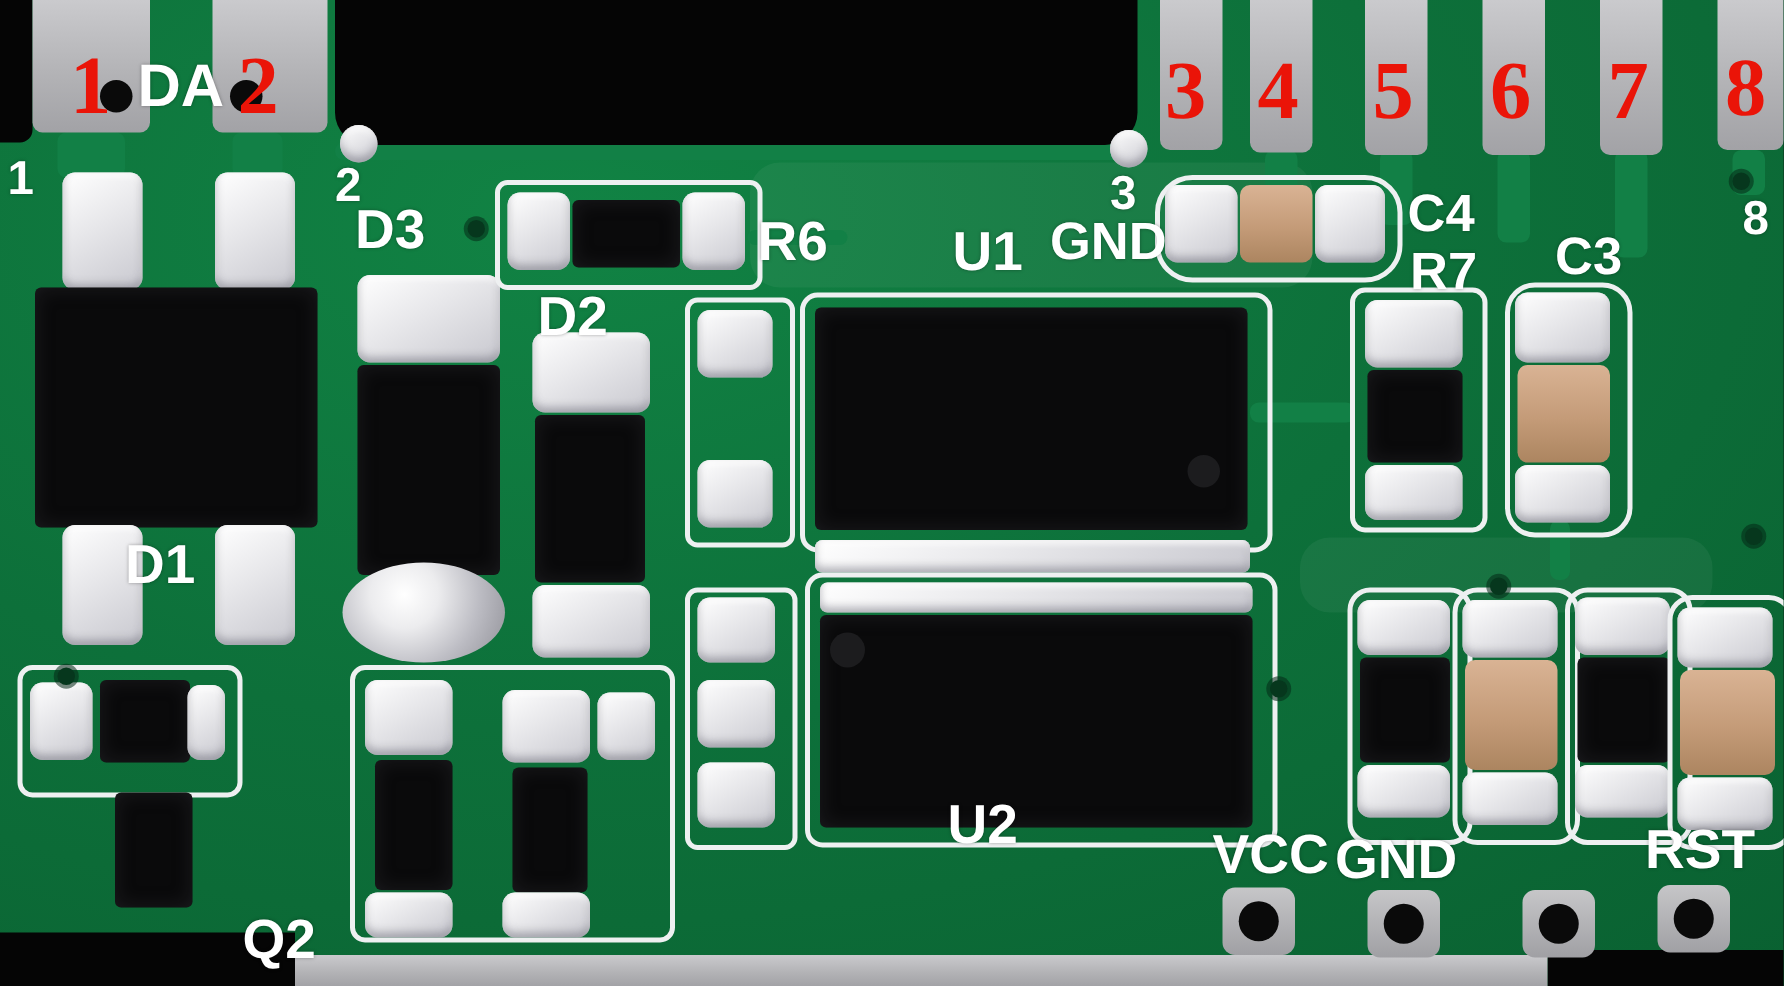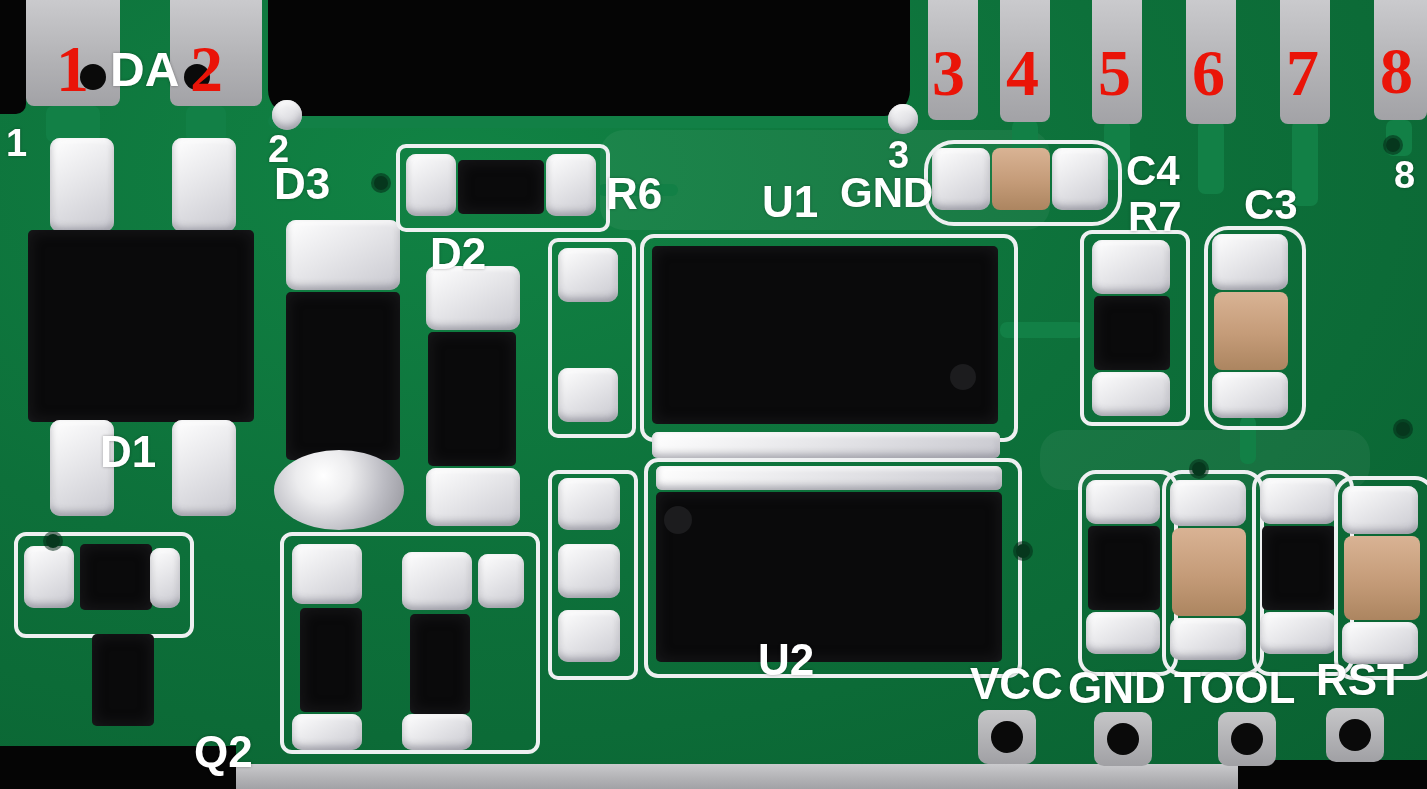--- a/index.html
+++ b/index.html
@@ -186,29 +186,28 @@
   <div class="abs lbl-red" style="left:1192px;top:40px">6</div>
   <div class="abs lbl-red" style="left:1286px;top:40px">7</div>
   <div class="abs lbl-red" style="left:1380px;top:38px">8</div>
 
   <div class="abs lbl-w sm" style="left:6px;top:124px">1</div>
   <div class="abs lbl-w sm" style="left:268px;top:130px">2</div>
   <div class="abs lbl-w sm" style="left:888px;top:136px">3</div>
   <div class="abs lbl-w sm" style="left:1394px;top:156px">8</div>
 
   <div class="abs lbl-w lg" style="left:110px;top:46px">DA</div>
-  <div class="abs lbl-w" style="left:274px;top:162px">D3</div>
+  <div class="abs lbl-w" style="left:284px;top:162px">D3</div>
   <div class="abs lbl-w" style="left:606px;top:172px">R6</div>
   <div class="abs lbl-w" style="left:430px;top:232px">D2</div>
   <div class="abs lbl-w" style="left:762px;top:180px">U1</div>
   <div class="abs lbl-w md" style="left:840px;top:172px">GND</div>
   <div class="abs lbl-w md" style="left:1126px;top:150px">C4</div>
   <div class="abs lbl-w md" style="left:1128px;top:196px">R7</div>
   <div class="abs lbl-w md" style="left:1244px;top:184px">C3</div>
   <div class="abs lbl-w" style="left:100px;top:430px">D1</div>
   <div class="abs lbl-w" style="left:758px;top:638px">U2</div>
   <div class="abs lbl-w" style="left:194px;top:730px">Q2</div>
 
   <div class="abs lbl-w" style="left:970px;top:662px">VCC</div>
   <div class="abs lbl-w" style="left:1068px;top:666px">GND</div>
-  <div class="abs lbl-w" style="left:1174px;top:666px">TOOL</div>
   <div class="abs lbl-w" style="left:1316px;top:658px">RST</div>
 </div>
 
 </body></html>

